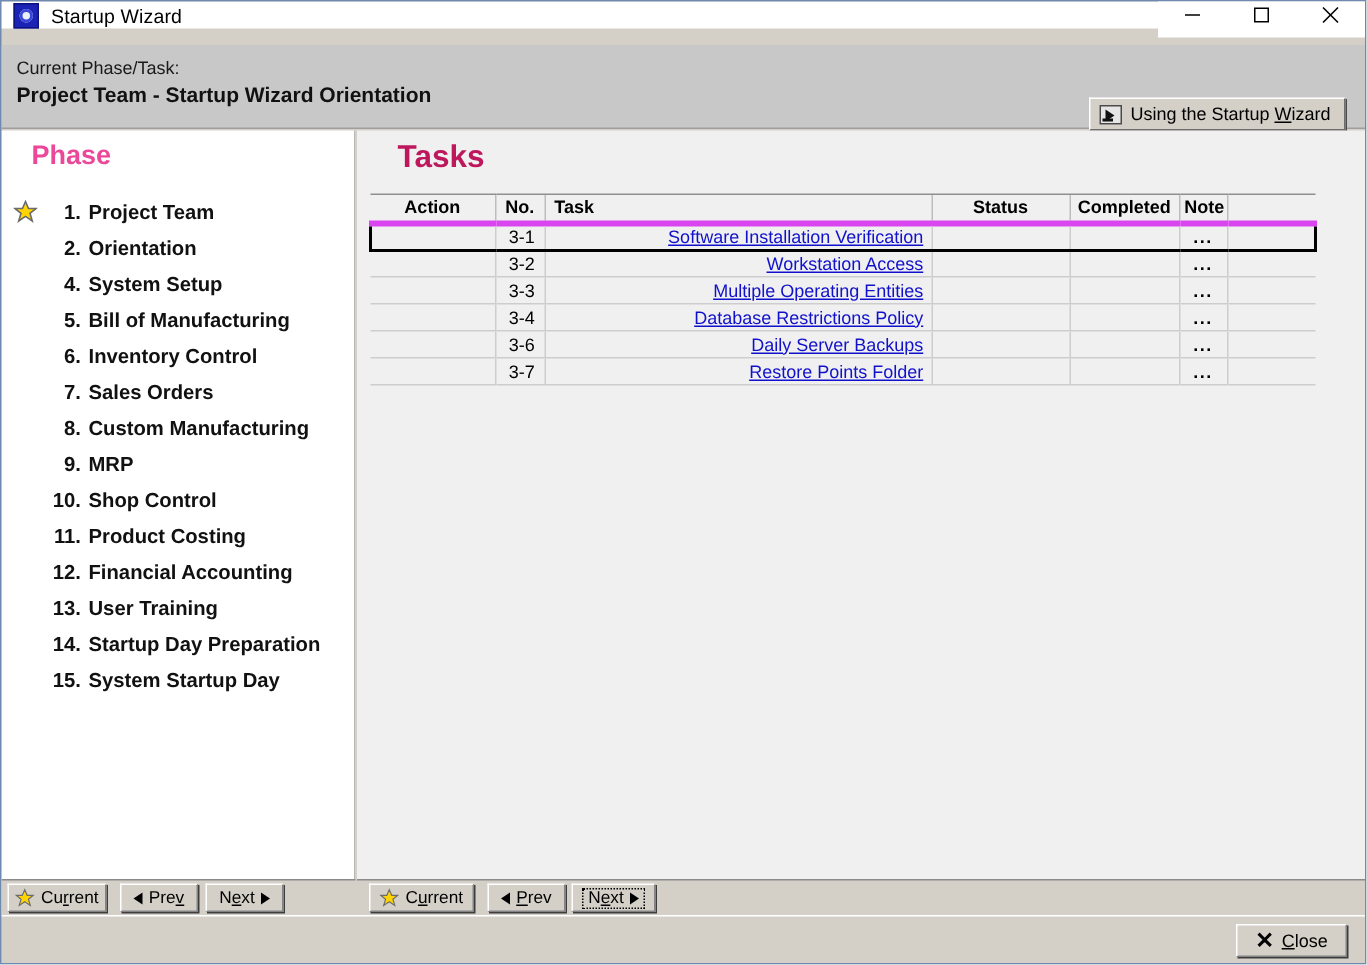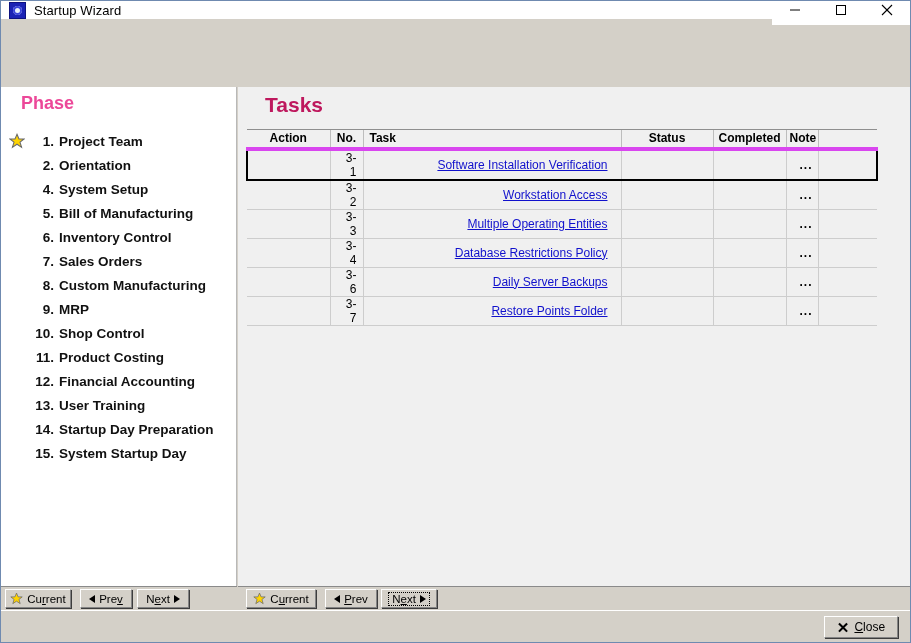--- a/index.html
+++ b/index.html
@@ -201,21 +201,21 @@
   }
   #task-table th.c-action { border-left: none; }
   #task-table th.c-task { text-align: left; padding-left: 6px; }
   #task-table th.c-pad { border-left: 1px solid #bdbdbd; }
 
   #task-table td {
     height: 18px;
     border-bottom: 1px solid #cdcdcd;
     border-left: 1px solid #cdcdcd;
     background: #f0f0f0;
-    padding: 0 13px;
+    padding: 0 5px;
     color: #000;
   }
   #task-table td.c-action { border-left: none; }
   #task-table td.c-no { text-align: right; padding-right: 6px; font-size: 12px; }
   #task-table td.c-task { text-align: right; padding-left: 6px; }
   #task-table td.c-note { text-align: center; }
 
   #task-table tr.firstrow td {
     border-top: 2px solid #000;
     border-bottom: 2px solid #000;
@@ -330,20 +330,28 @@
       </div>
       <div class="wbtn">
         <svg width="12" height="12" viewBox="0 0 12 12">
             <line x1="1" y1="1" x2="11" y2="11" stroke="#000" stroke-width="1.1"></line>
             <line x1="11" y1="1" x2="1" y2="11" stroke="#000" stroke-width="1.1"></line>
           </svg>
       </div>
     </div>
   </div>
 
+  <div id="headerband">
+    <div id="hdr-label">Current Phase/Task:</div>
+    <div id="hdr-value">Project Team  -  Startup Wizard Orientation</div>
+    <div id="video-button">
+      <span class="vidicon"></span>
+      <span><span>Using the Startup </span><span class="ul">W</span><span>izard</span></span>
+    </div>
+  </div>
 
   <div id="body">
 
     <div id="phase-panel">
       <div id="phase-title">Phase</div>
       <div id="phase-list">
           <div class="phase-row">
             <svg class="phase-star" viewBox="0 0 24 24">
               <polygon points="12,2 15,9 22.5,9 16.5,13.8 18.8,21.5 12,16.9 5.2,21.5 7.5,13.8 1.5,9 9,9" fill="#ffd400" stroke="#6b6b6b" stroke-width="1.6"></polygon>
             </svg>

